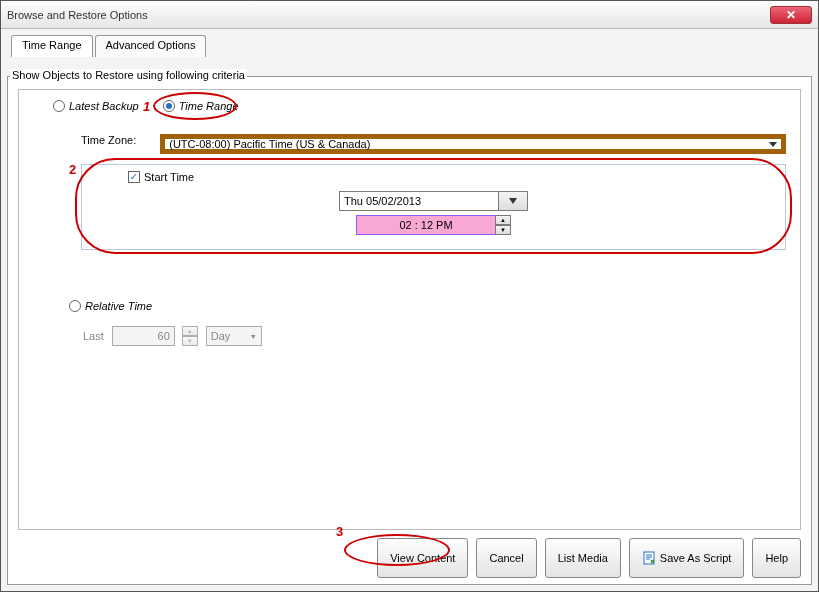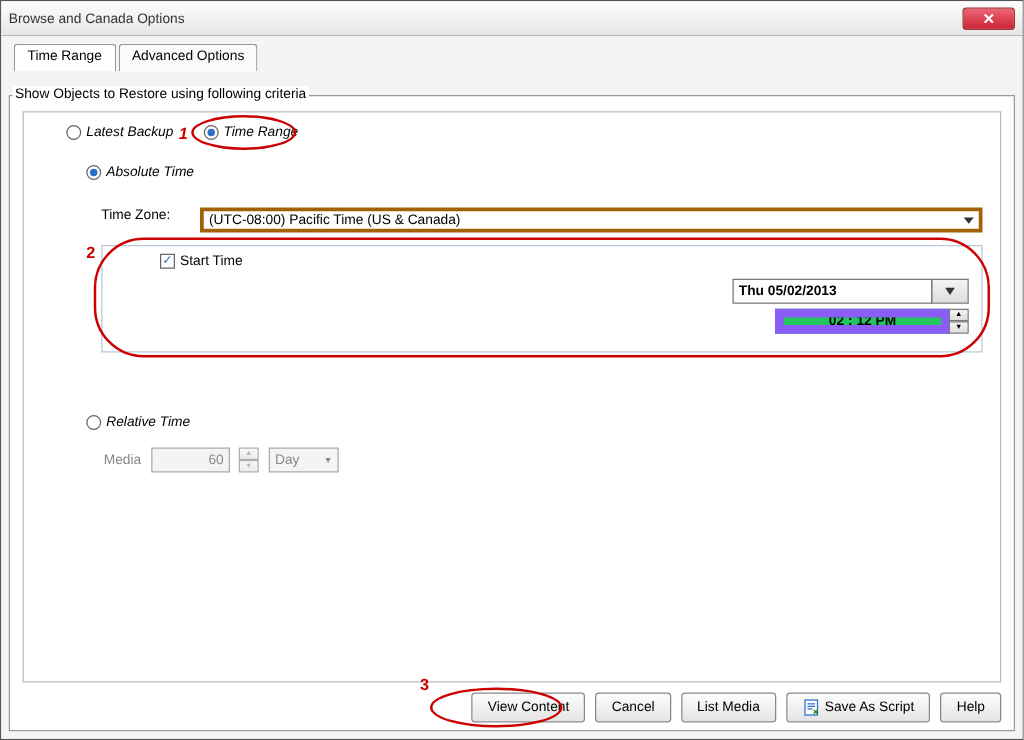--- a/index.html
+++ b/index.html
@@ -141,21 +141,21 @@
 .ellipse {
   position: absolute;
   border: 2px solid #c00;
   border-radius: 50%;
   pointer-events: none;
 }
 .tz-row { margin: 22px 0 10px 48px; display:flex; align-items:flex-start; gap: 24px; }
 .select {
   flex: 1;
   height: 20px;
-  border: 3px solid #a16207;
+  border: 5px solid #a16207;
   background: #fff;
   display: flex;
   align-items: center;
   padding: 0 4px;
   justify-content: space-between;
   cursor: pointer;
 }
 .select .arrow {
   width: 0; height: 0;
   border-left: 4px solid transparent;
@@ -165,23 +165,22 @@
 .time-boxes { display: flex; gap: 14px; margin: 4px 0 0 48px; position: relative; }
 .time-group {
   border: 1px solid #b8c8d8;
   flex: 1;
   padding: 6px 10px 10px 10px;
 }
 .time-group .hdr { display:flex; align-items:center; margin-bottom:8px;padding-left:36px; }
 .date-row, .time-row {
   display:flex;
   align-items:center;
-  justify-content:flex-end;
+  justify-content:center;
   margin: 4px 0;
-  font-weight: bold;
 }
 .date-input {
   width: 160px;
   height: 20px;
   border: 1px solid #7a7a7a;
   background: #fff;
   padding: 2px 4px;
   font: inherit;
 }
 .date-btn {
@@ -193,22 +192,22 @@
   align-items:center;
   justify-content:center;
   cursor: pointer;
   margin-left: -1px;
 }
 .date-btn.blue { border-color:#2a6fc9; background: linear-gradient(#eaf3ff,#cfe4ff); }
 .date-btn svg { width:8px; height:6px; }
 .time-input {
   width: 140px;
   height: 20px;
-  border: 7px solid #8b5cf6;
-  background: #22c55e;
+  border: 1px solid #8b5cf6;
+  background: #f9a8d4;
   padding: 2px 4px;
   font: inherit;
   text-align: center;
 }
 .spinner {
   width: 16px;
   height: 20px;
   display:flex;
   flex-direction:column;
   margin-left:-1px;
@@ -254,39 +253,39 @@
   text-align: right;
 }
 .button-row {
   display:flex;
   justify-content:flex-end;
   gap:8px;
   margin-top:8px;
   position: relative;
 }
 .btn {
-  height: 24px;
+  height: 40px;
   border: 1px solid #888;
   border-radius: 3px;
   background: linear-gradient(#fdfdfd,#e4e4e4);
   padding: 0 12px;
   font: inherit;
   cursor: pointer;
   display:inline-flex;
   align-items:center;
   gap:4px;
 }
 .btn .icon { width:14px; height:14px; }
 </style>
 </head>
 <body>
 
 <div class="window">
   <div class="titlebar">
-    <span class="title">Browse and Canada Options</span>
+    <span class="title">Browse and Restore Options</span>
     <div class="close-btn">
       <span>✕</span>
     </div>
   </div>
 
   <div class="client">
     <div class="tabstrip">
       <div class="tab active">Time Range</div>
       <div class="tab">Advanced Options</div>
     </div>
@@ -299,24 +298,20 @@
         <div class="row backup-row">
           <span class="radio"></span>
           <span>Latest Backup</span>
           <span class="ann" style="left:90px; top:-1px;">1</span>
           <span style="width:24px;"></span>
           <span class="radio checked"></span>
           <span>Time Range</span>
           <span class="ellipse" style="left:100px; top:-8px; width:84px; height:28px;"></span>
         </div>
 
-        <div class="row" style="margin-left:36px;">
-          <span class="radio checked"></span>
-          <span>Absolute Time</span>
-        </div>
 
         <div class="tz-row">
           <span>Time Zone:</span>
           <div class="select">
             <span>(UTC-08:00) Pacific Time (US &amp; Canada)</span>
             <span class="arrow"></span>
           </div>
         </div>
 
         <div style="position:relative;">
@@ -349,21 +344,21 @@
           </div>
 
         </div>
 
         <div class="relative-block">
           <div class="row">
             <span class="radio"></span>
             <span>Relative Time</span>
           </div>
           <div class="rel-row" style="margin-left:14px;">
-            <span>Media</span>
+            <span>Last</span>
             <input class="num-input" disabled="" value="60" style="">
             <div class="spinner" style="opacity:.6;">
               <div>▲</div>
               <div>▼</div>
             </div>
             <div class="unit-select">
               <span>Day</span>
               <span style="font-size:7px;">▼</span>
             </div>
           </div>

